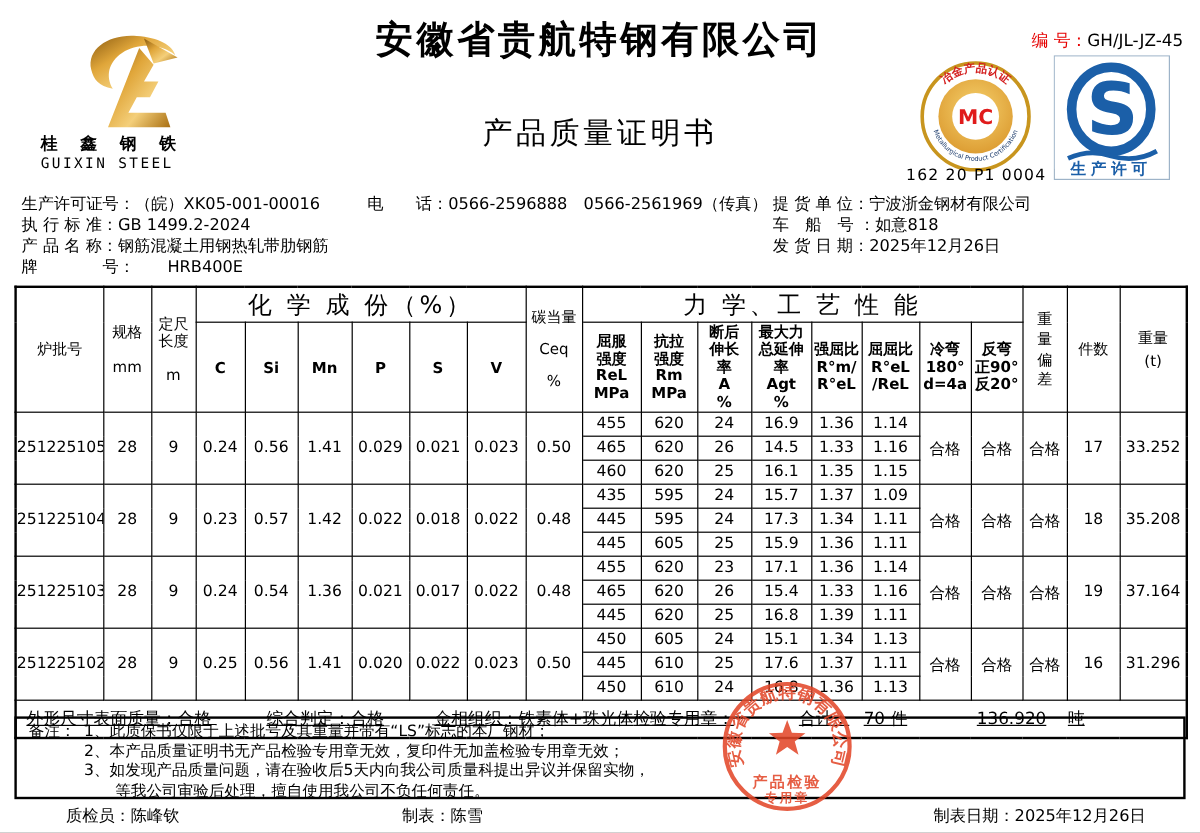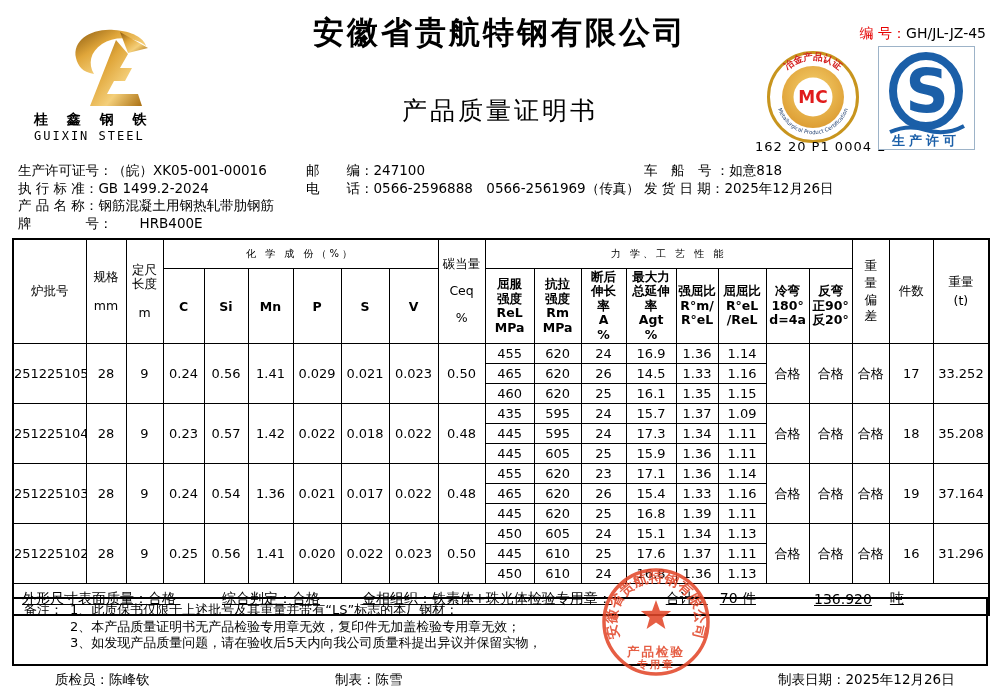--- a/index.html
+++ b/index.html
@@ -27,21 +27,21 @@
   .info-col.c1{left:18px;} .info-col.c2{left:306px;} .info-col.c3{left:644px;}
   .info-line{height:17.6px;line-height:17.6px;white-space:nowrap;}
 
   
   table.qtable{position:absolute;left:12px;top:238px;width:976px;border-collapse:collapse;
     table-layout:fixed;border:2px solid #000;}
   .qtable th,.qtable td{border:1px solid #000;text-align:center;vertical-align:middle;
     padding:0;font-weight:normal;overflow:hidden;}
   .qtable th{font-size:12.5px;}
   .pre{white-space:pre-line;line-height:1.16;}
-  .h1 .gh{height:28px;font-size:10px;letter-spacing:3px;}
+  .h1 .gh{height:28px;font-size:20px;letter-spacing:3px;}
   .h2 th{height:74px;font-weight:bold;}
   .lh2{line-height:2.15;}
   .lh15{line-height:1.5;}
   .wdv{line-height:1.35;}
   .qtable tbody td{height:19px;font-size:13px;}
   .qtable tfoot td{height:30px;font-size:14px;}
   .sumflex{display:flex;align-items:center;white-space:nowrap;text-decoration:underline;}
   .sumflex span{display:inline-block;}
   .s1{margin-left:8px;} .s2{margin-left:46px;} .s3{margin-left:42px;}
   .s4{} .s5{margin-left:54px;} .s5b{margin-left:12px;}
@@ -127,24 +127,24 @@
   </div>
 
   <div class="info">
     <div class="info-col c1">
         <div class="info-line"><span>生产许可证号：</span><span>（皖）XK05-001-00016</span></div>
         <div class="info-line"><span>执 行 标 准：</span><span>GB 1499.2-2024</span></div>
         <div class="info-line"><span>产 品 名 称：</span><span>钢筋混凝土用钢热轧带肋钢筋</span></div>
         <div class="info-line"><span>牌　　　　号：</span><span>　　HRB400E</span></div>
       </div>
     <div class="info-col c2">
-        <div class="info-line"><span>邮　　编：</span><span>247100</span></div>
         <div class="info-line"><span>电　　话：</span><span>0566-2596888　0566-2561969（传真）</span></div>
       </div>
     <div class="info-col c3">
+        <div class="info-line"><span>提 货 单 位：</span><span>宁波浙金钢材有限公司</span></div>
         <div class="info-line"><span>车　船　号 ：</span><span>如意818</span></div>
         <div class="info-line"><span>发 货 日 期：</span><span>2025年12月26日</span></div>
       </div>
   </div>
 
   <table class="qtable">
     <colgroup>
       <col style="width:73px">
         <col style="width:40px">
         <col style="width:37px">
@@ -404,20 +404,21 @@
       </tr>
     </tfoot>
   </table>
 
   <div class="remarks">
     <div class="remark-label">备注：</div>
     <div class="remark-lines">
         <div>1、此质保书仅限于上述批号及其重量并带有“LS”标志的本厂钢材；</div>
         <div>2、本产品质量证明书无产品检验专用章无效，复印件无加盖检验专用章无效；</div>
         <div>3、如发现产品质量问题，请在验收后5天内向我公司质量科提出异议并保留实物，</div>
+        <div>　　等我公司审验后处理，擅自使用我公司不负任何责任。</div>
       </div>
   </div>
 
   <div class="stamp">
     <svg width="118" height="120" viewBox="0 0 118 120">
       <defs>
         <path id="ringPath" d="M 20.4 74.2 A 40 40 0 1 1 91.6 74.2" fill="none"></path>
       </defs>
       <g fill="#e2472a" opacity="0.95">
         <circle cx="56" cy="56" r="52" fill="none" stroke="#e2472a" stroke-width="3.5"></circle>

